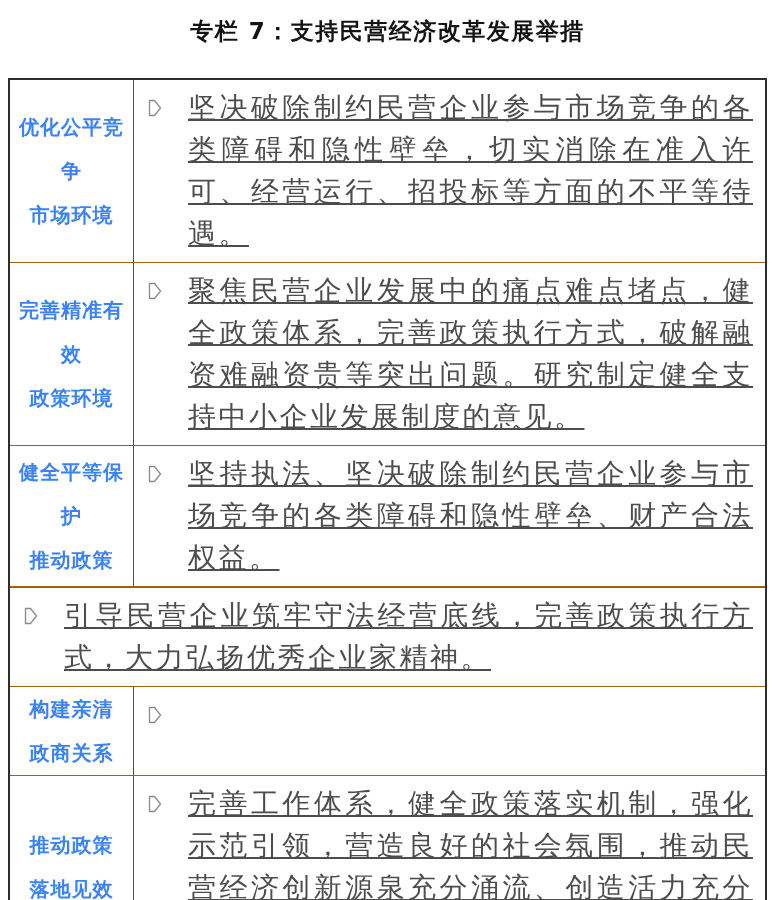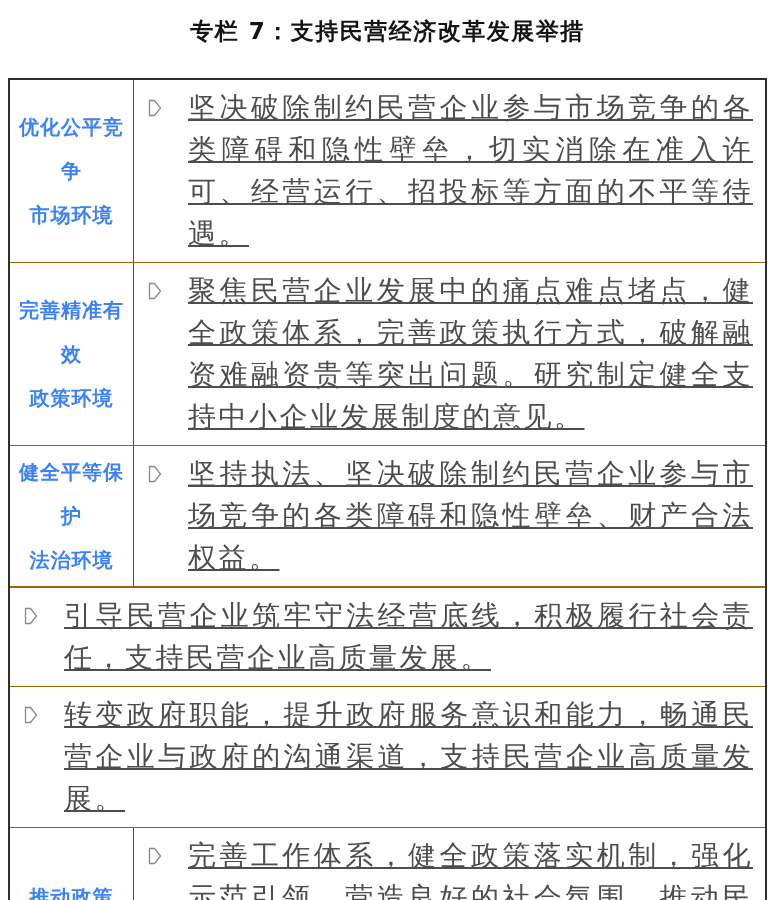--- a/index.html
+++ b/index.html
@@ -115,48 +115,51 @@
         <span class="bullet"><svg width="15" height="20" viewBox="0 0 15 20">
               <path d="M2.5 2.5 L7.5 2.5 L13.5 10 L7.5 17.5 L2.5 17.5 Z" fill="none" stroke="#8a8a8a" stroke-width="1.3"></path>
             </svg></span>
         <div class="body-text">聚焦民营企业发展中的痛点难点堵点，健全政策体系，完善政策执行方式，破解融资难融资贵等突出问题。研究制定健全支持中小企业发展制度的意见。</div>
       </div>
     </div>
 
     <div class="t-row">
       <div class="cell-label">
         <div class="label-text">健全平等保护
-法治环境</div>
+推动政策</div>
       </div>
       <div class="cell-body">
         <span class="bullet"><svg width="15" height="20" viewBox="0 0 15 20">
               <path d="M2.5 2.5 L7.5 2.5 L13.5 10 L7.5 17.5 L2.5 17.5 Z" fill="none" stroke="#8a8a8a" stroke-width="1.3"></path>
             </svg></span>
         <div class="body-text">坚持执法、坚决破除制约民营企业参与市场竞争的各类障碍和隐性壁垒、财产合法权益。</div>
       </div>
     </div>
 
     <div class="t-row">
     </div>
 
     <div class="t-row">
       <div class="cell-body">
         <span class="bullet"><svg width="15" height="20" viewBox="0 0 15 20">
               <path d="M2.5 2.5 L7.5 2.5 L13.5 10 L7.5 17.5 L2.5 17.5 Z" fill="none" stroke="#8a8a8a" stroke-width="1.3"></path>
             </svg></span>
-        <div class="body-text">引导民营企业筑牢守法经营底线，积极履行社会责任，支持民营企业高质量发展。</div>
+        <div class="body-text">引导民营企业筑牢守法经营底线，完善政策执行方式，大力弘扬优秀企业家精神。</div>
       </div>
     </div>
 
     <div class="t-row">
+      <div class="cell-label">
+        <div class="label-text">构建亲清
+政商关系</div>
+      </div>
       <div class="cell-body">
         <span class="bullet"><svg width="15" height="20" viewBox="0 0 15 20">
               <path d="M2.5 2.5 L7.5 2.5 L13.5 10 L7.5 17.5 L2.5 17.5 Z" fill="none" stroke="#8a8a8a" stroke-width="1.3"></path>
             </svg></span>
-        <div class="body-text">转变政府职能，提升政府服务意识和能力，畅通民营企业与政府的沟通渠道，支持民营企业高质量发展。</div>
       </div>
     </div>
 
     <div class="t-row">
       <div class="cell-label">
         <div class="label-text">推动政策
 落地见效</div>
       </div>
       <div class="cell-body">
         <span class="bullet"><svg width="15" height="20" viewBox="0 0 15 20">

